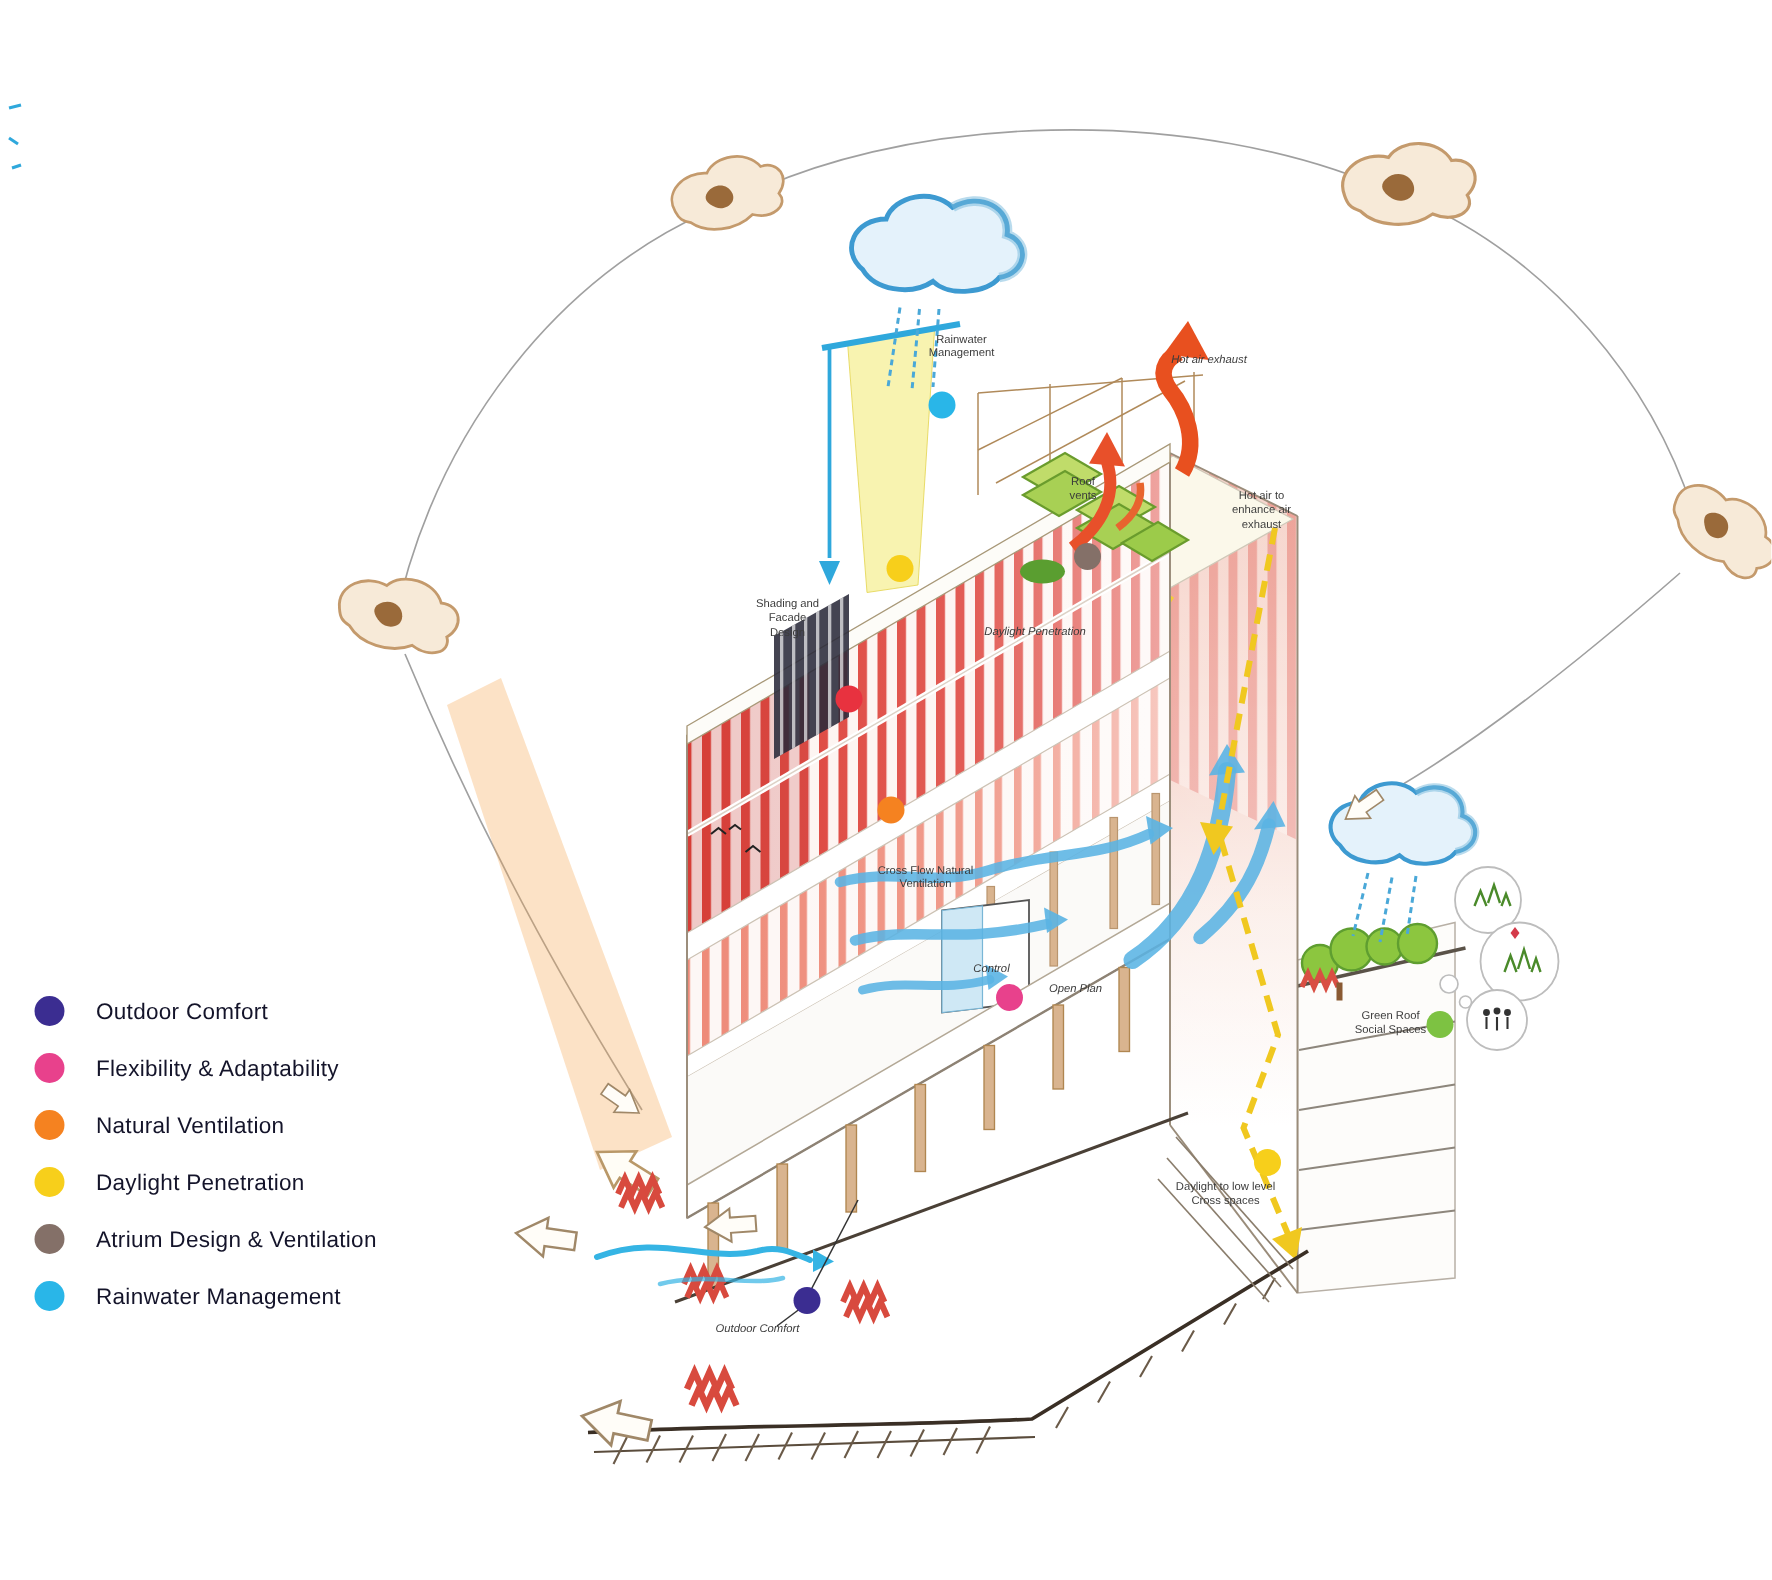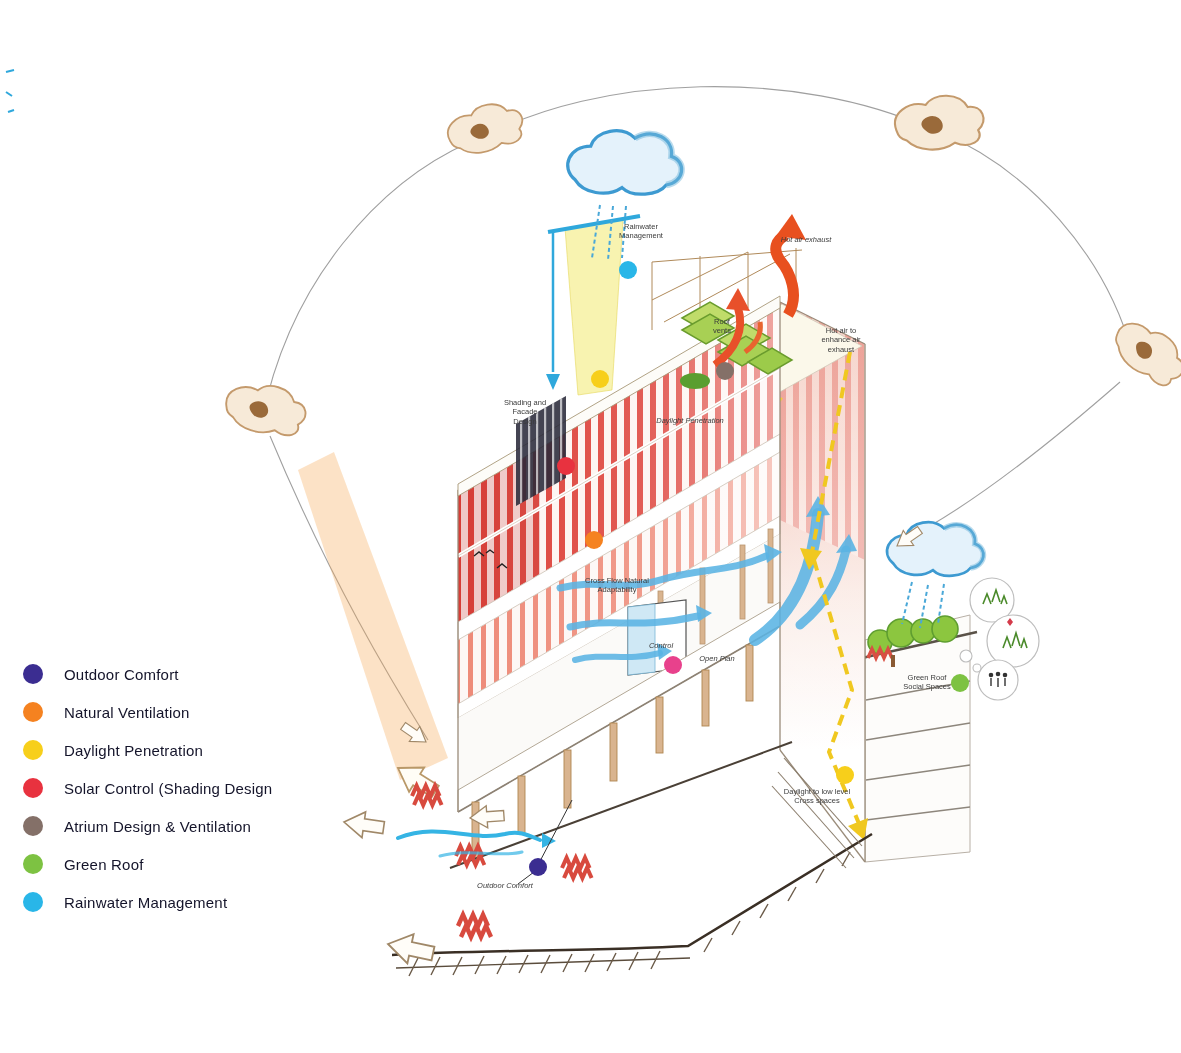--- a/index.html
+++ b/index.html
@@ -325,52 +325,48 @@
     </g>
   </g>
 </svg>
 
   <div class="legend">
     <div class="legend-item">
       <span class="dot" style="background: rgb(59, 45, 145);"></span>
       <span class="legend-label">Outdoor Comfort</span>
     </div>
     <div class="legend-item">
+      <span class="dot" style="background: rgb(232, 65, 140);"></span>
+      <span class="legend-label">Flexibility &amp; Adaptability</span>
+    </div>
+    <div class="legend-item">
       <span class="dot" style="background: rgb(245, 130, 32);"></span>
       <span class="legend-label">Natural Ventilation</span>
     </div>
     <div class="legend-item">
       <span class="dot" style="background: rgb(247, 207, 27);"></span>
       <span class="legend-label">Daylight Penetration</span>
     </div>
     <div class="legend-item">
-      <span class="dot" style="background: rgb(232, 50, 63);"></span>
-      <span class="legend-label">Solar Control (Shading Design</span>
-    </div>
-    <div class="legend-item">
       <span class="dot" style="background: rgb(132, 112, 104);"></span>
       <span class="legend-label">Atrium Design &amp; Ventilation</span>
-    </div>
-    <div class="legend-item">
-      <span class="dot" style="background: rgb(125, 194, 66);"></span>
-      <span class="legend-label">Green Roof</span>
     </div>
     <div class="legend-item">
       <span class="dot" style="background: rgb(41, 182, 232);"></span>
       <span class="legend-label">Rainwater Management</span>
     </div>
   </div>
 
   <div class="anno" style="left:641px;top:231px;width:52px">Rainwater Management</div>
   <div class="anno nw" style="left:806px;top:240px">Hot air exhaust</div>
   <div class="anno" style="left:722px;top:326px;width:28px">Roof vents</div>
   <div class="anno" style="left:841px;top:340px;width:56px">Hot air to enhance air exhaust</div>
   <div class="anno" style="left:525px;top:412px;width:50px">Shading and Facade Design</div>
   <div class="anno nw" style="left:690px;top:421px">Daylight Penetration</div>
-  <div class="anno" style="left:617px;top:585px;width:68px">Cross Flow Natural Adaptability</div>
+  <div class="anno" style="left:617px;top:585px;width:68px">Cross Flow Natural Ventilation</div>
   <div class="anno nw" style="left:661px;top:646px">Control</div>
   <div class="anno nw" style="left:717px;top:659px">Open Plan</div>
   <div class="anno" style="left:927px;top:682px;width:48px">Green Roof Social Spaces</div>
   <div class="anno" style="left:817px;top:796px;width:84px">Daylight to low level Cross spaces</div>
   <div class="anno nw" style="left:505px;top:886px">Outdoor Comfort</div>
 
   <span class="marker" style="left: 628px; top: 270px; background: rgb(41, 182, 232);"></span>
   <span class="marker" style="left: 600px; top: 379px; background: rgb(247, 207, 27);"></span>
   <span class="marker" style="left: 725px; top: 371px; background: rgb(132, 112, 104);"></span>
   <span class="marker" style="left: 566px; top: 466px; background: rgb(232, 50, 63);"></span>

